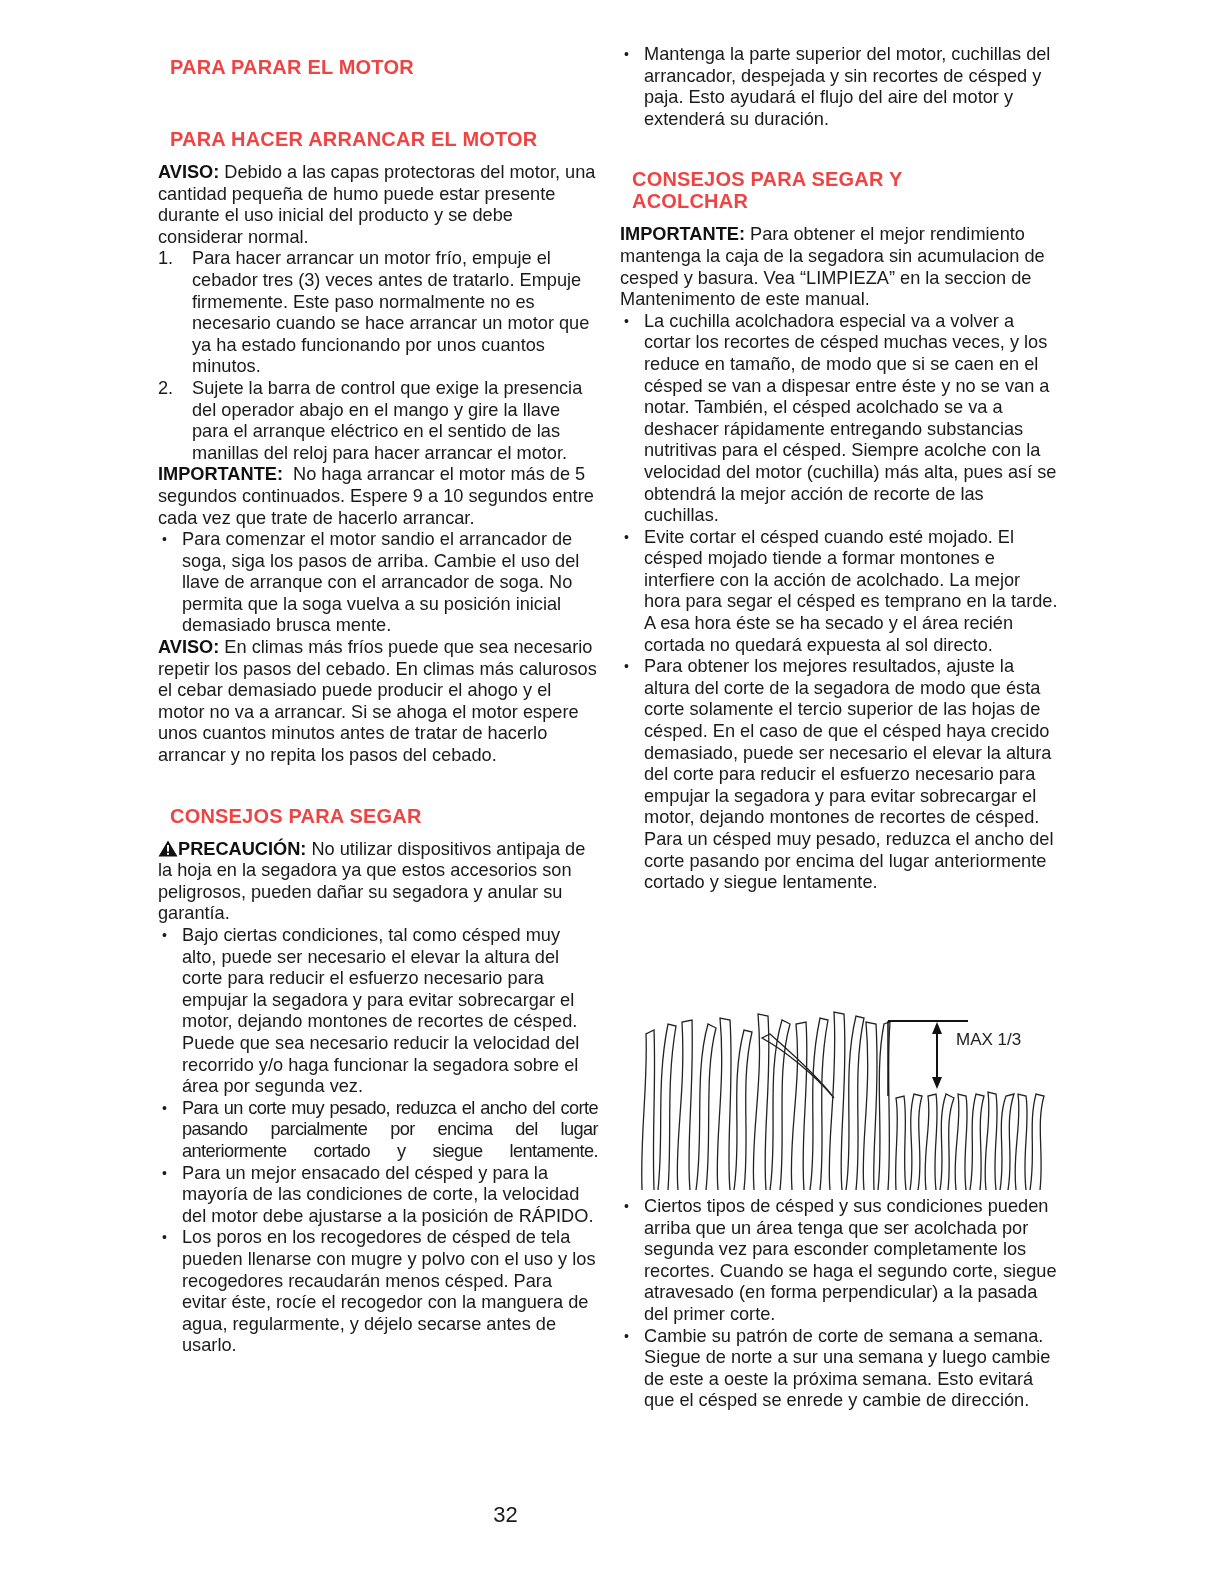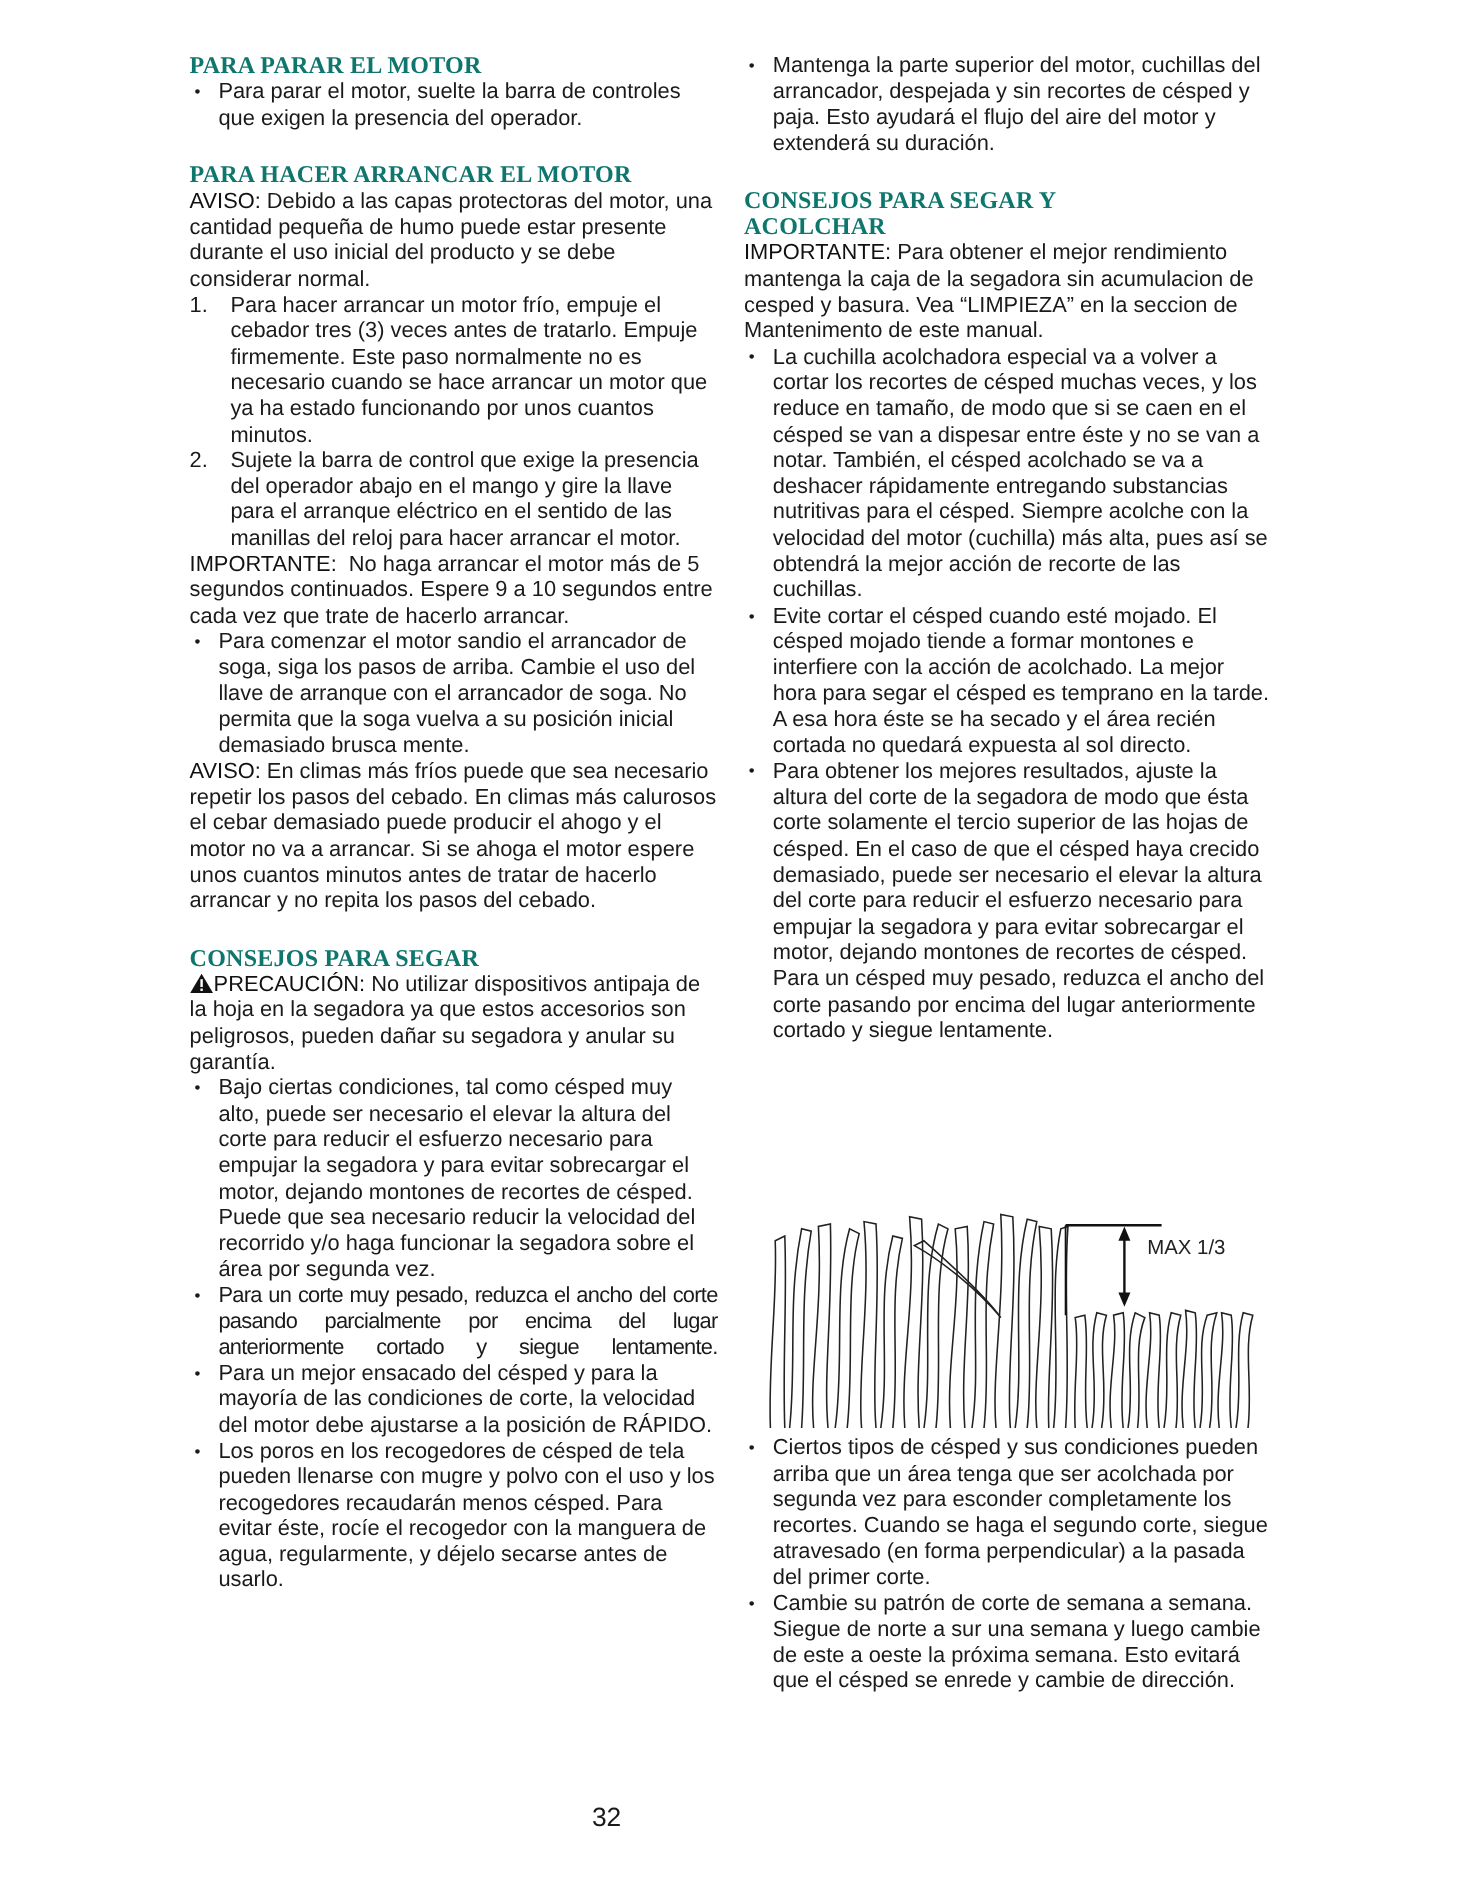--- a/index.html
+++ b/index.html
@@ -1,42 +1,41 @@
 <!DOCTYPE html>
 <html><head>
 <meta charset="utf-8">
 <style>
   html, body { margin: 0; padding: 0; background: #ffffff; }
   body { width: 1224px; height: 1584px; position: relative; overflow: hidden;
          font-family: "Liberation Sans", sans-serif; color: #1a1a1a; }
   .col { position: absolute; top: 44px; width: 440px; font-size: 18.2px; line-height: 21.6px; }
   .col.left { left: 158px; }
   .col.right { left: 620px; }
-  h2 { font-family: Liberation Serif, serif; font-weight: bold; font-size: 20px;
-       line-height: 22px; margin: 0; letter-spacing: 0.2px; color: #0f766e; }
+  h2 { font-family: Liberation Sans, sans-serif; font-weight: bold; font-size: 20px;
+       line-height: 22px; margin: 12px; letter-spacing: 0.2px; color: #ef4444; }
   p { margin: 0; }
-  b.lbl { font-weight: normal; color: #111; }
+  b.lbl { font-weight: bold; color: #111; }
   .bl { position: relative; padding-left: 24px; }
   .bl::before { content: "•"; position: absolute; left: 4px; top: 0; font-size: 14px; }
   .num { position: relative; padding-left: 34px; }
   .num .n { position: absolute; left: 0; top: 0; }
   .gap-xl { height: 26px; }
   .just { text-align: justify; text-align-last: justify; }
   .tight { letter-spacing: -0.6px; word-spacing: -1px; }
   .warn-icon { display: inline-block; width: 20px; height: 17px; vertical-align: -2px; }
   .figure { position: absolute; left: 634px; top: 994px; width: 420px; height: 196px; }
   .fig-label { position: absolute; left: 322px; top: 36px; font-size: 17px; color: #222; text-align: right; }
   .page-num { position: absolute; left: 0; width: 1011px; top: 1502px; text-align: center; font-size: 22px; }
 </style>
 </head>
 <body>
 
 <div class="col left">
   <h2>PARA PARAR EL MOTOR</h2>
-  <p class="bl">Para parar el motor, suelte la barra de controles que exigen la presencia del operador.</p>
   <div class="gap-xl"></div>
 
   <h2>PARA HACER ARRANCAR EL MOTOR</h2>
   <p><b class="lbl">AVISO:</b><span> Debido a las capas protectoras del motor, una cantidad pequeña de humo puede estar presente durante el uso inicial del producto y se debe considerar normal.</span></p>
   <div class="num">
     <span class="n">1.</span>
     <span>Para hacer arrancar un motor frío, empuje el cebador tres (3) veces antes de tratarlo. Empuje firmemente. Este paso normalmente no es necesario cuando se hace arrancar un motor que ya ha estado funcionando por unos cuantos minutos.</span>
   </div>
   <div class="num">
     <span class="n">2.</span>

